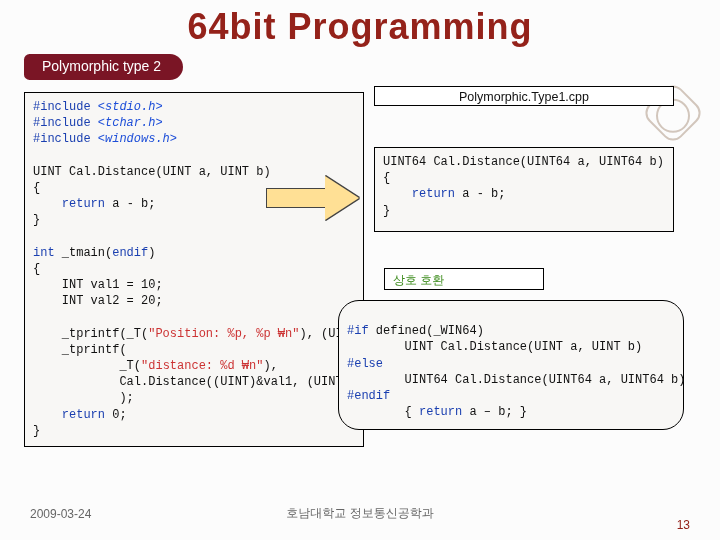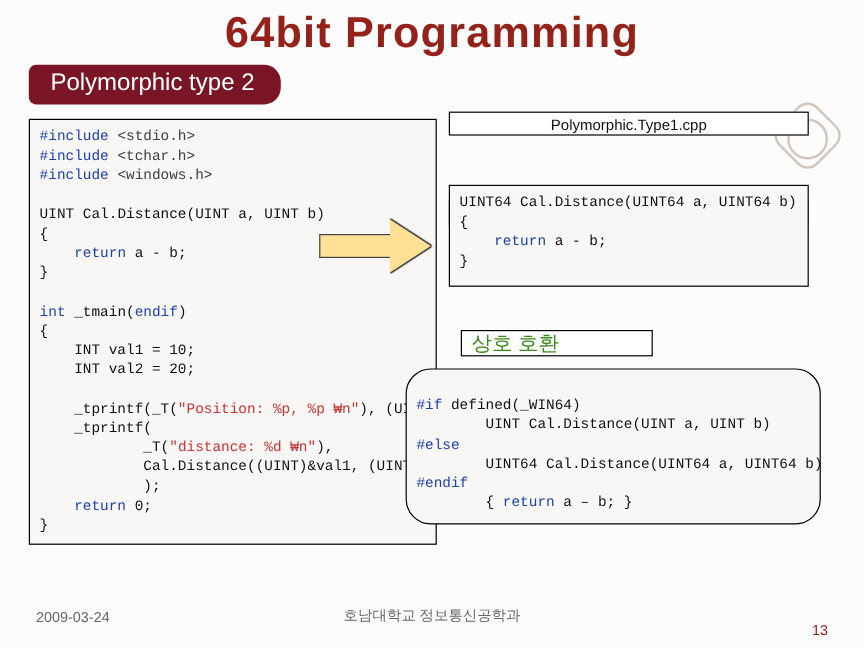--- a/index.html
+++ b/index.html
@@ -31,21 +31,21 @@
     color:var(--accent);
     font-weight:800;
   }
   .tab{
     display:inline-block;
     background:var(--tab);
     color:#fff;
     padding:4px 22px 6px 18px;
     border-radius:6px 14px 14px 6px;
     margin:4px 0 12px 24px;
-    font-size:20px;
+    font-size:14px;
   }
   .stage{
     position:relative;
     margin:0 24px;
     height:380px;
   }
   .codebox{
     position:absolute;
     background:var(--codebox);
     border:1px solid #000;
@@ -84,21 +84,21 @@
   .right-code-1{
     left:350px; top:55px;
     width:300px; height:85px;
   }
   .label-compat{
     position:absolute;
     left:360px; top:176px;
     width:160px; height:22px;
     background:#fff;
     border:1px solid #000;
-    font-size:17px;
+    font-size:12px;
     line-height:22px;
     padding-left:8px;
   }
   .right-code-2{
     left:314px; top:208px;
     width:346px; height:130px;border-radius:21px;
   }
   
   .arrow{
     position:absolute;
@@ -135,21 +135,21 @@
     content:"";
     position:absolute;
     left:6px; top:6px;
     width:30px; height:30px;
     border:2px solid #d2c6bc;
     border-radius:50%;
   }
   .kw-blue{color:var(--kw-blue);}
   .kw-red{color:var(--kw-red);}
   .kw-green{color:var(--kw-green);}
-  .grey{color:#404040;}
+  .grey{color:#1d4ed8;font-style:italic;}
   
   .footer{
     position:absolute;
     left:0; bottom:8px;
     width:100%;
     display:flex;
     justify-content:space-between;
     align-items:center;
     padding:0 30px;
     color:var(--footer);

